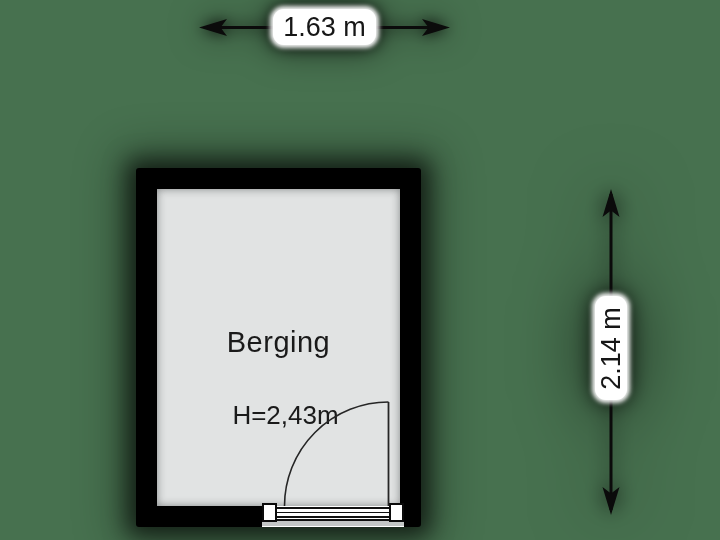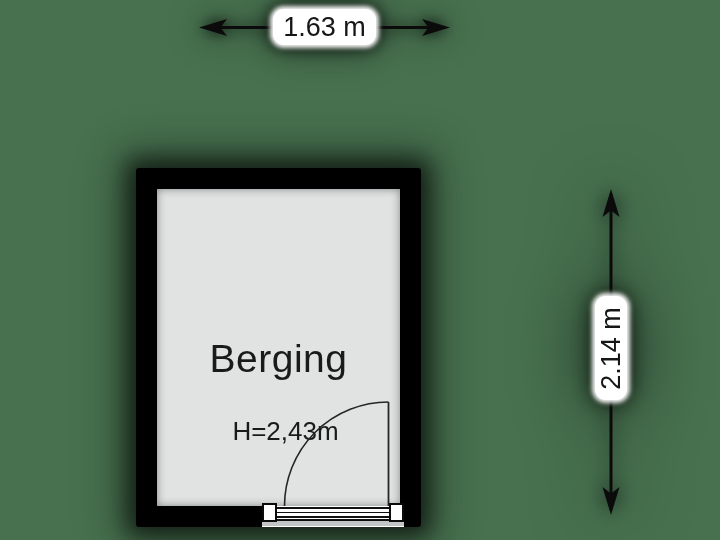--- a/index.html
+++ b/index.html
@@ -41,24 +41,23 @@
   }
   .room-label-block {
     position: absolute;
     left: 157px;
     top: 327px;
     width: 243px;
     text-align: center;
     color: #1a1a1a;
   }
   .room-name {
-    font-size: 39px;
+    font-size: 29px;
     line-height: 31px;
     letter-spacing: 0.5px;
-    margin-top: 16px;
   }
   .room-height {
     font-size: 26px;
     line-height: 28px;
     transform: translateX(7px);
     margin-top: 43px;
   }
 
   
   .door-gap {

